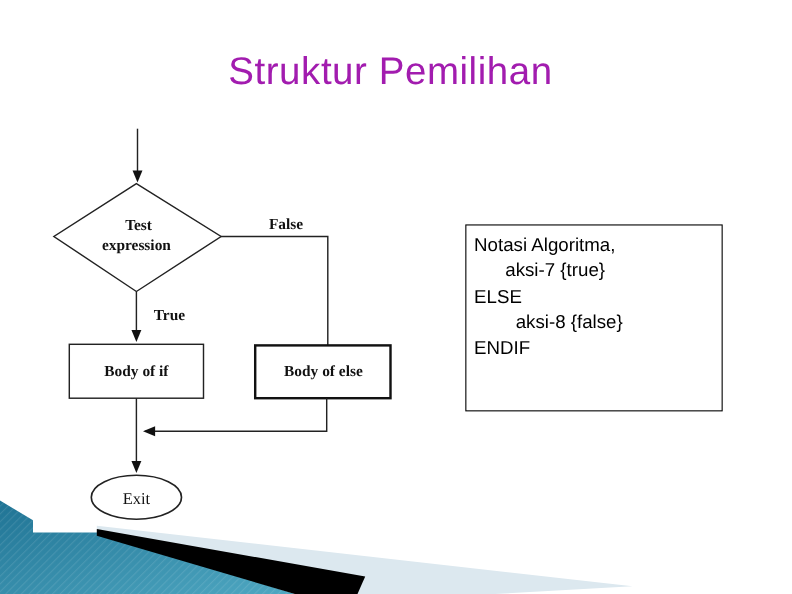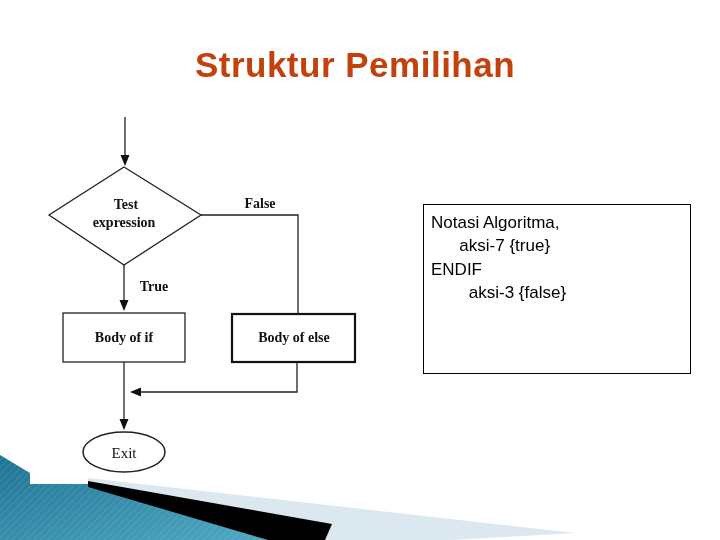--- a/index.html
+++ b/index.html
@@ -11,22 +11,22 @@
     overflow: hidden;
     font-family: "Liberation Sans", sans-serif;
   }
   .slide-title {
     position: absolute;
     top: 44px;
     left: 0;
     width: 710px;
     text-align: center;
     font-size: 35px;
-    font-weight: bold;
-    color: #c2410c;
+    font-weight: normal;
+    color: #a21caf;
     letter-spacing: 0.5px;
     line-height: 42px;
   }
   .flowchart-svg, .footer-svg {
     position: absolute;
     left: 0;
     top: 0;
     width: 720px;
     height: 540px;
   }
@@ -43,21 +43,21 @@
   .fc-text-exit {
     font-family: "Liberation Serif", serif;
     font-weight: normal;
     font-size: 15px;
     fill: #111111;
   }
   .code-box {
     position: absolute;
     left: 423px;
     top: 204px;
-    width: 268px;
+    width: 234px;
     height: 170px;
     border: 1.5px solid #000000;
     box-sizing: border-box;
     padding: 6px 0 0 7px;
     background: #ffffff;
   }
   .code-line {
     font-family: "Liberation Sans", sans-serif;
     font-size: 17px;
     line-height: 23.4px;
@@ -100,22 +100,23 @@
     <line x1="124" y1="362" x2="124" y2="420" class="fc-line"></line>
     <polygon points="124,430 119.5,419 128.5,419" class="fc-arrowhead"></polygon>
 
     <ellipse cx="124" cy="452" rx="41" ry="20" class="fc-shape" style="stroke-width:1.5"></ellipse>
     <text x="124" y="458" text-anchor="middle" class="fc-text-exit">Exit</text>
   </svg>
 
   <div class="code-box">
     <div class="code-line">Notasi Algoritma,</div>
     <div class="code-line">      aksi-7 {true}</div>
+    <div class="code-line">ELSE</div>
+    <div class="code-line">        aksi-8 {false}</div>
     <div class="code-line">ENDIF</div>
-    <div class="code-line">        aksi-3 {false}</div>
   </div>
 
   <svg class="footer-svg" viewBox="0 0 720 540">
     <defs>
       <linearGradient id="tealGrad" x1="0" y1="0" x2="1" y2="1">
         <stop offset="0" stop-color="#1F7394"></stop>
         <stop offset="1" stop-color="#4FA8C2"></stop>
       </linearGradient>
       <pattern id="diagStripes" width="5" height="5" patternUnits="userSpaceOnUse" patternTransform="rotate(45)">
         <line x1="0" y1="0" x2="0" y2="5" stroke="rgba(255,255,255,0.10)" stroke-width="2"></line>

